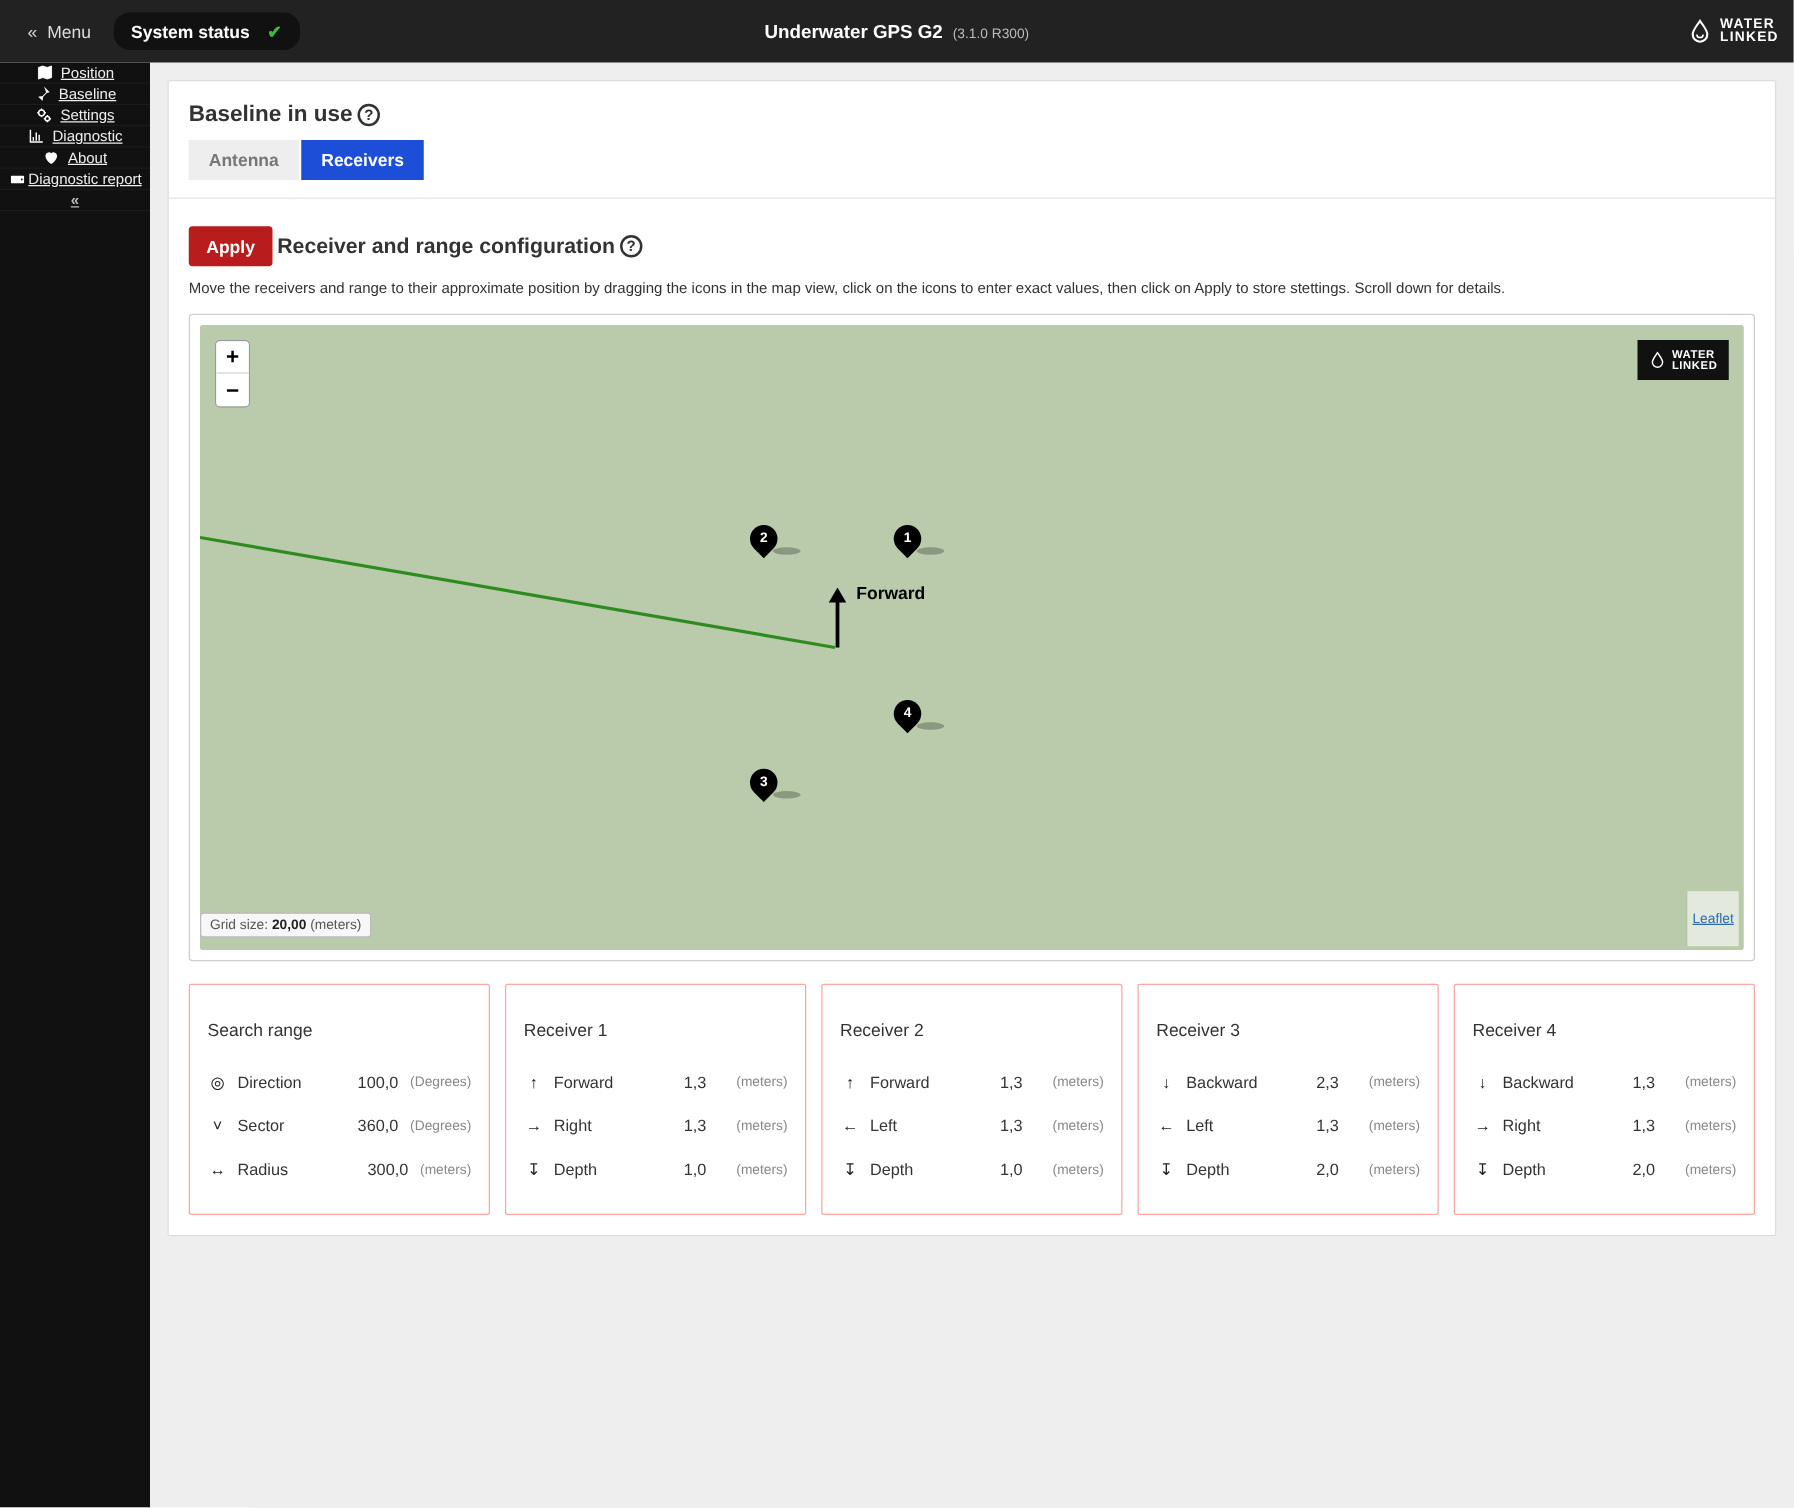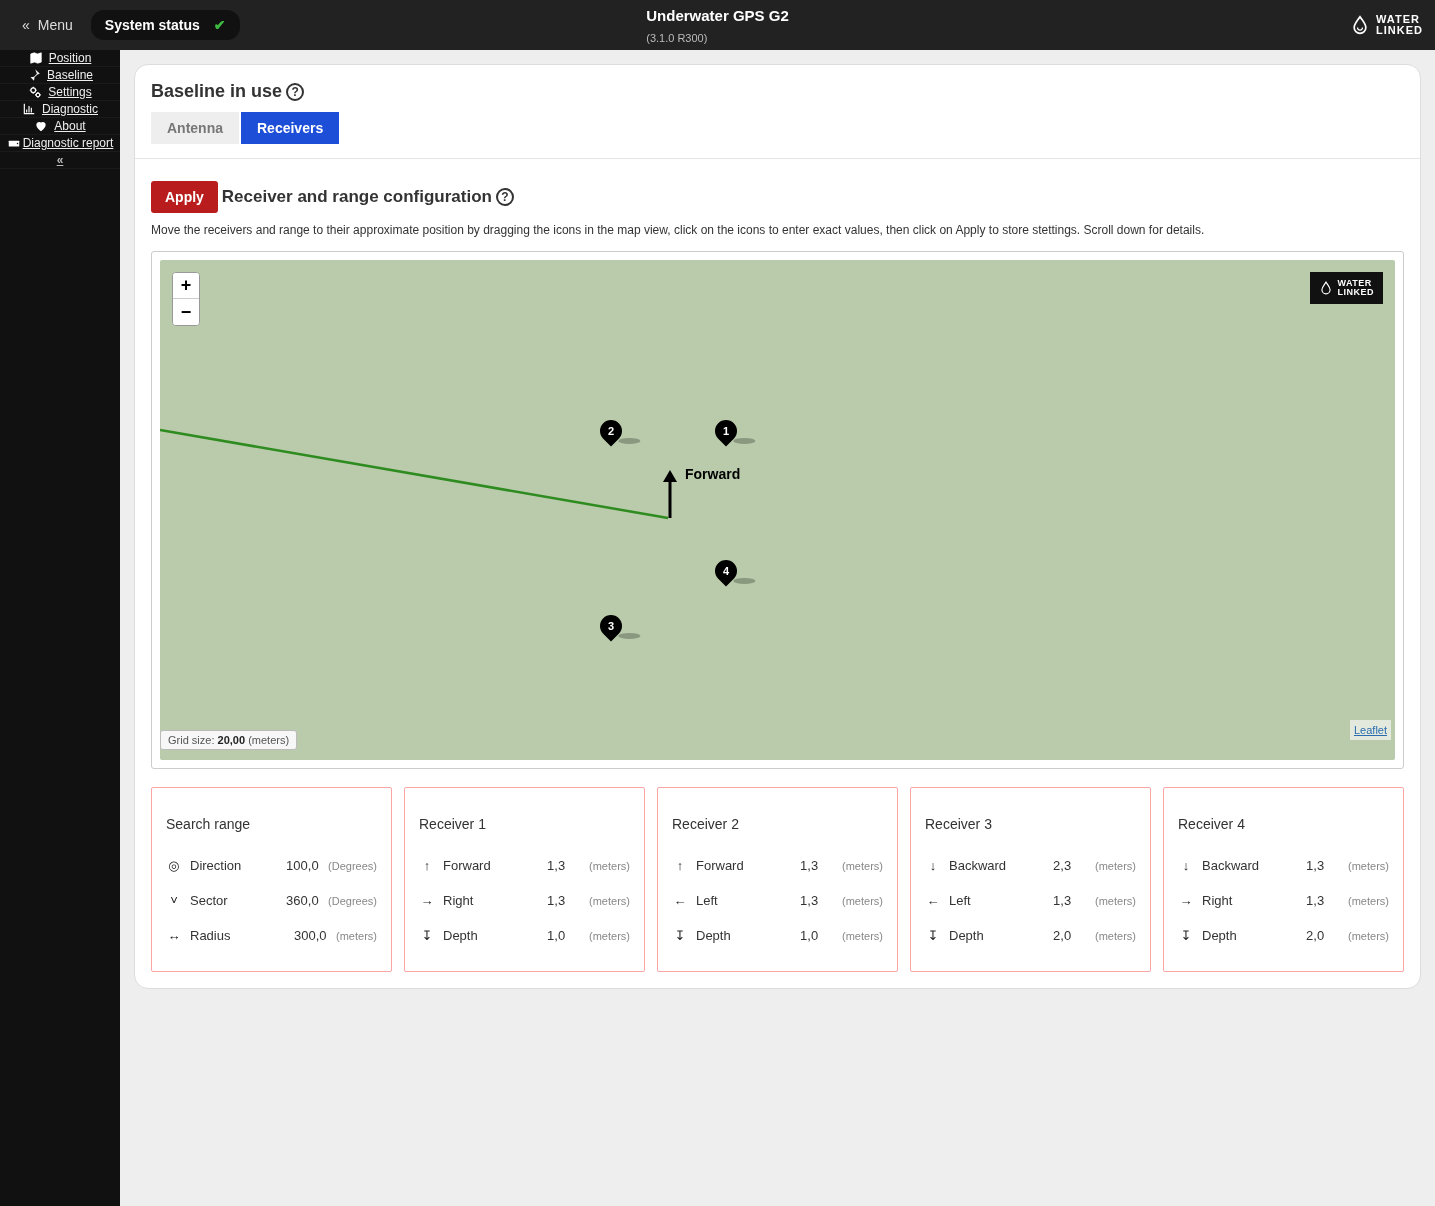--- a/index.html
+++ b/index.html
@@ -39,21 +39,20 @@
     font-weight: bold;
   }
   .status-check { color: #3fb93f; font-weight: bold; }
   .topbar-center {
     position: absolute;
     left: 50%;
     transform: translateX(-50%);
     display: flex;
     align-items: baseline;
     gap: 8px;
-    flex-direction: column;
   }
   .topbar-center .title { font-weight: bold; font-size: 15px; }
   .topbar-center .version { font-size: 11px; color: #bbb; }
   .logo-right {
     margin-left: auto;
     display: flex;
     align-items: center;
     gap: 6px;
     color: #fff;
   }
@@ -86,21 +85,21 @@
   }
   .sidebar-item.col { flex-direction: row; gap: 2px; }
   .sidebar-item.collapse-row { color: #bbb; font-weight: bold; }
   .content {
     flex: 1;
     padding: 14px;
   }
   .panel {
     background: #fff;
     border: 1px solid #ddd;
-    border-radius: 14px;
+    border-radius: 2px;
     padding: 16px;
   }
   .panel h2 {
     font-size: 18px;
     font-weight: bold;
     display: inline-flex;
     align-items: center;
     gap: 4px;
   }
   .help-circle {
@@ -206,25 +205,25 @@
     background: #f7f7f7;
     border: 1px solid #bbb;
     border-radius: 3px;
     padding: 3px 7px;
     font-size: 11px;
     color: #555;
   }
   .gridsize b { color: #222; }
   .leaflet-attr {
     position: absolute;
-    bottom: 20px; right: 4px;
+    bottom: 3px; right: 4px;
     font-size: 11px;
     color: #2b6cb0;
     background: rgba(255,255,255,0.6);
-    padding: 4px 4px;
+    padding: 16px 4px;
     text-decoration: underline;
   }
   .forward-label {
     position: absolute;
     font-weight: bold;
     font-size: 14px;
     color: #000;
   }
   .pin {
     position: absolute;

